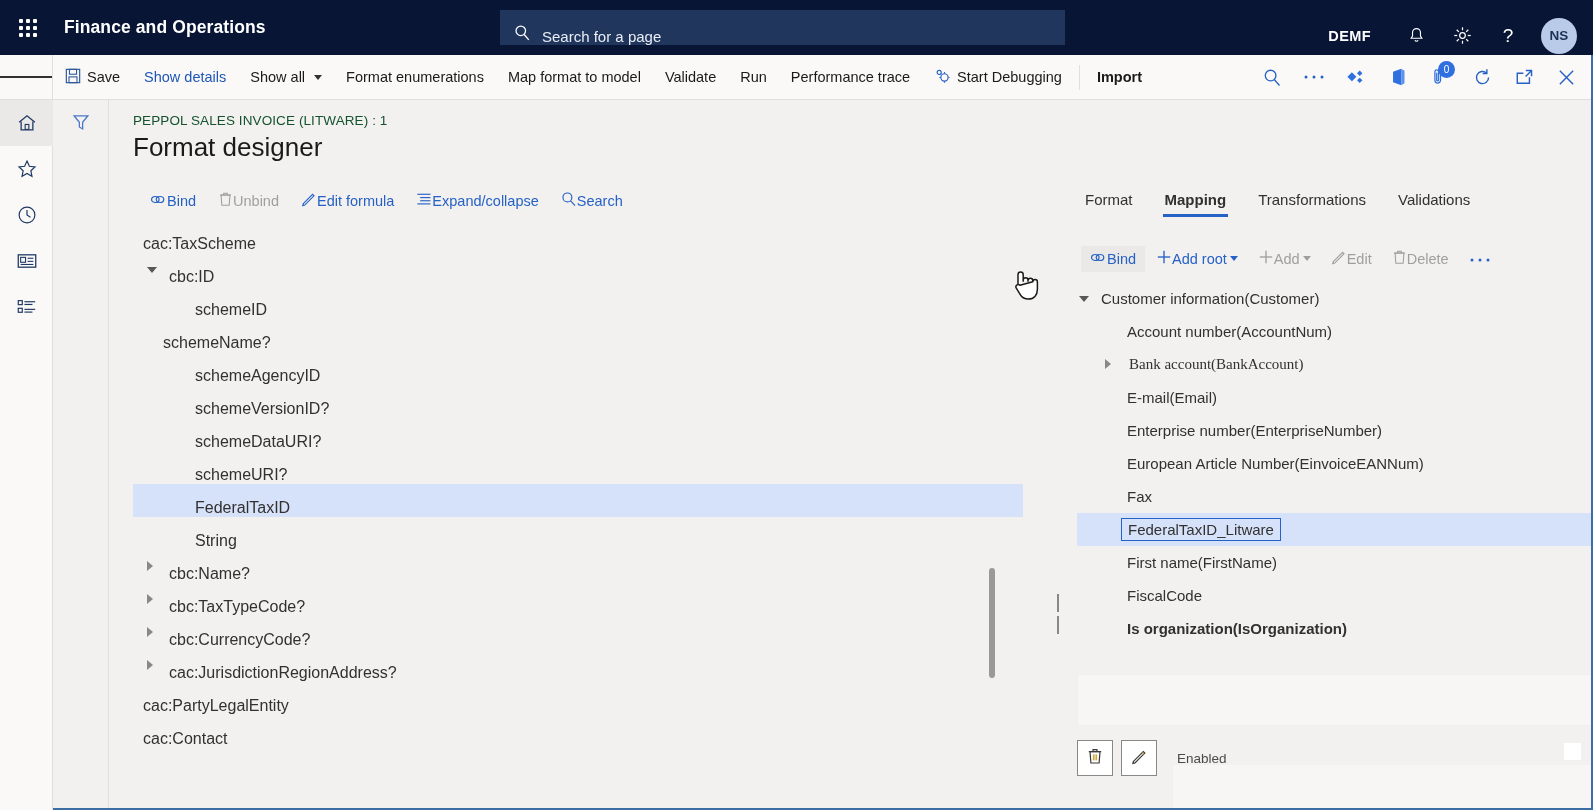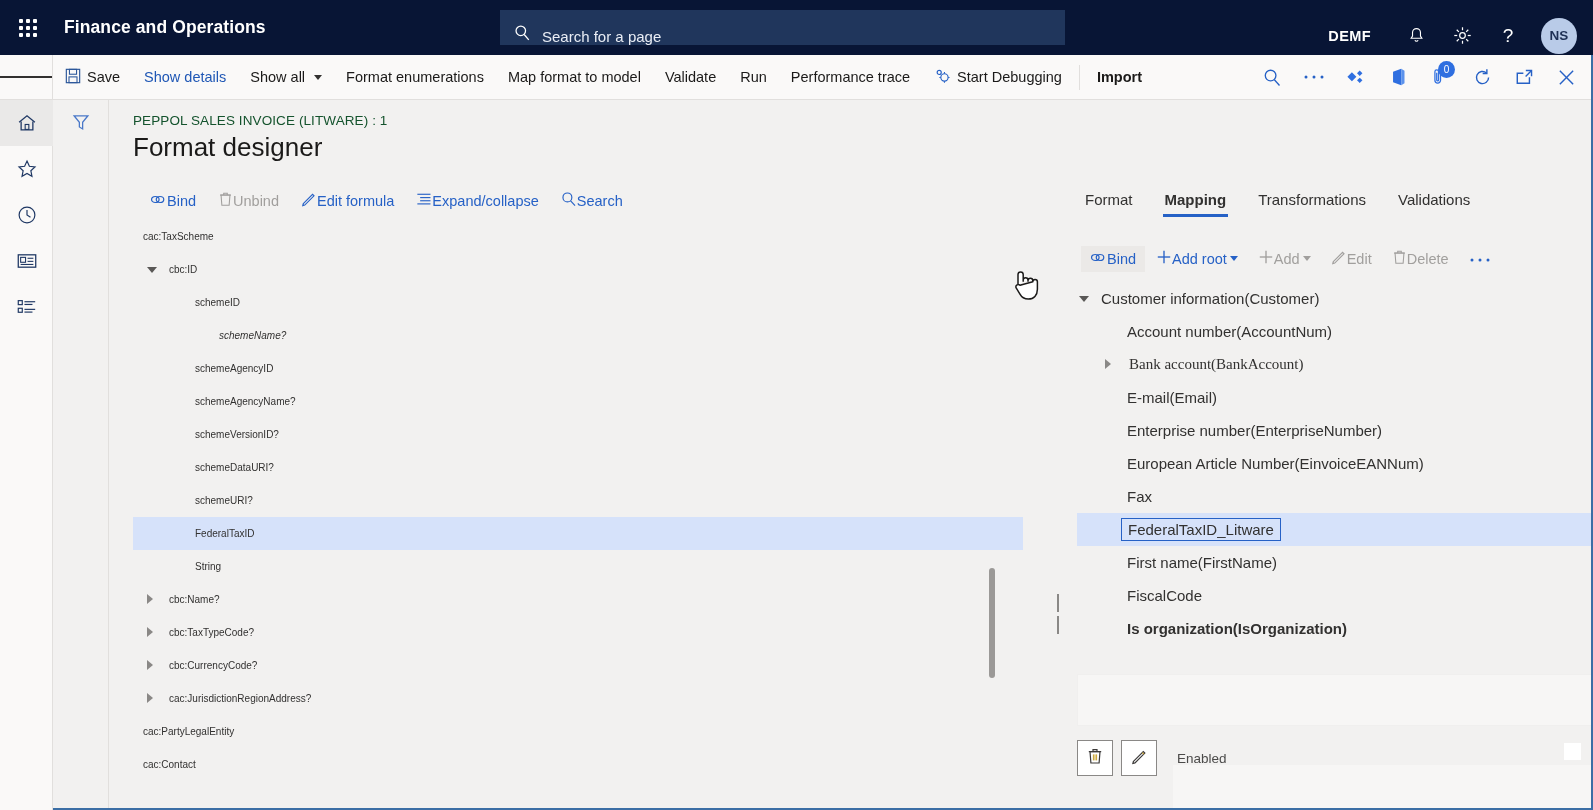--- a/index.html
+++ b/index.html
@@ -104,22 +104,22 @@
   .tb-btn {
     display: flex; align-items: center; padding: 4px 9px; font-size: 14.5px;
     color: #2661c6; cursor: pointer; white-space: nowrap;
   }
   .tb-btn.disabled { color: #a19f9d; cursor: default; }
   .tb-btn.hover { background: #ebe9e7; }
 
   
   .ltree { position: absolute; left: 24px; top: 120px; width: 890px; height: 585px; overflow: hidden; }
   .row {
-    position: relative; height: 33px; display: flex; align-items: center;
-    font-size: 10px; color: #323130; white-space: nowrap;
+    position: relative; height: 33px; display: flex; align-items: flex-end;
+    font-size: 16px; color: #323130; white-space: nowrap;
   }
   .row.sel { background: #d6e2fa; }
   .caret-d, .caret-r { width: 0; height: 0; position: absolute; }
   .caret-d { border-left: 5.5px solid transparent; border-right: 5.5px solid transparent; border-top: 6.5px solid #5a5856; }
   .caret-r { border-top: 5.5px solid transparent; border-bottom: 5.5px solid transparent; border-left: 6.5px solid #8a8886; }
 
   .vsplit { position: absolute; left: 948px; top: 494px; width: 6px; height: 18px; }
   .vsplit i { display: inline-block; width: 1.6px; height: 18px; background: #8a8886; margin-right: 2px; }
 
   .sbar { position: absolute; background: #9b9997; border-radius: 3px; width: 6px; }
@@ -447,27 +447,24 @@
           <span style="margin-left: 10px;">cac:TaxScheme</span>
         </div>
         <div class="row">
           <span class="caret-d" style="left: 14px; top: 14px;"></span>
           <span style="margin-left: 36px;">cbc:ID</span>
         </div>
         <div class="row">
           <span style="margin-left: 62px;">schemeID</span>
         </div>
         <div class="row">
-          <span style="margin-left: 86px; font-style: italic;">schemeName?</span>
+          <span style="margin-left: 30px;">schemeName?</span>
         </div>
         <div class="row">
           <span style="margin-left: 62px;">schemeAgencyID</span>
-        </div>
-        <div class="row">
-          <span style="margin-left: 62px;">schemeAgencyName?</span>
         </div>
         <div class="row">
           <span style="margin-left: 62px;">schemeVersionID?</span>
         </div>
         <div class="row">
           <span style="margin-left: 62px;">schemeDataURI?</span>
         </div>
         <div class="row">
           <span style="margin-left: 62px;">schemeURI?</span>
         </div>

